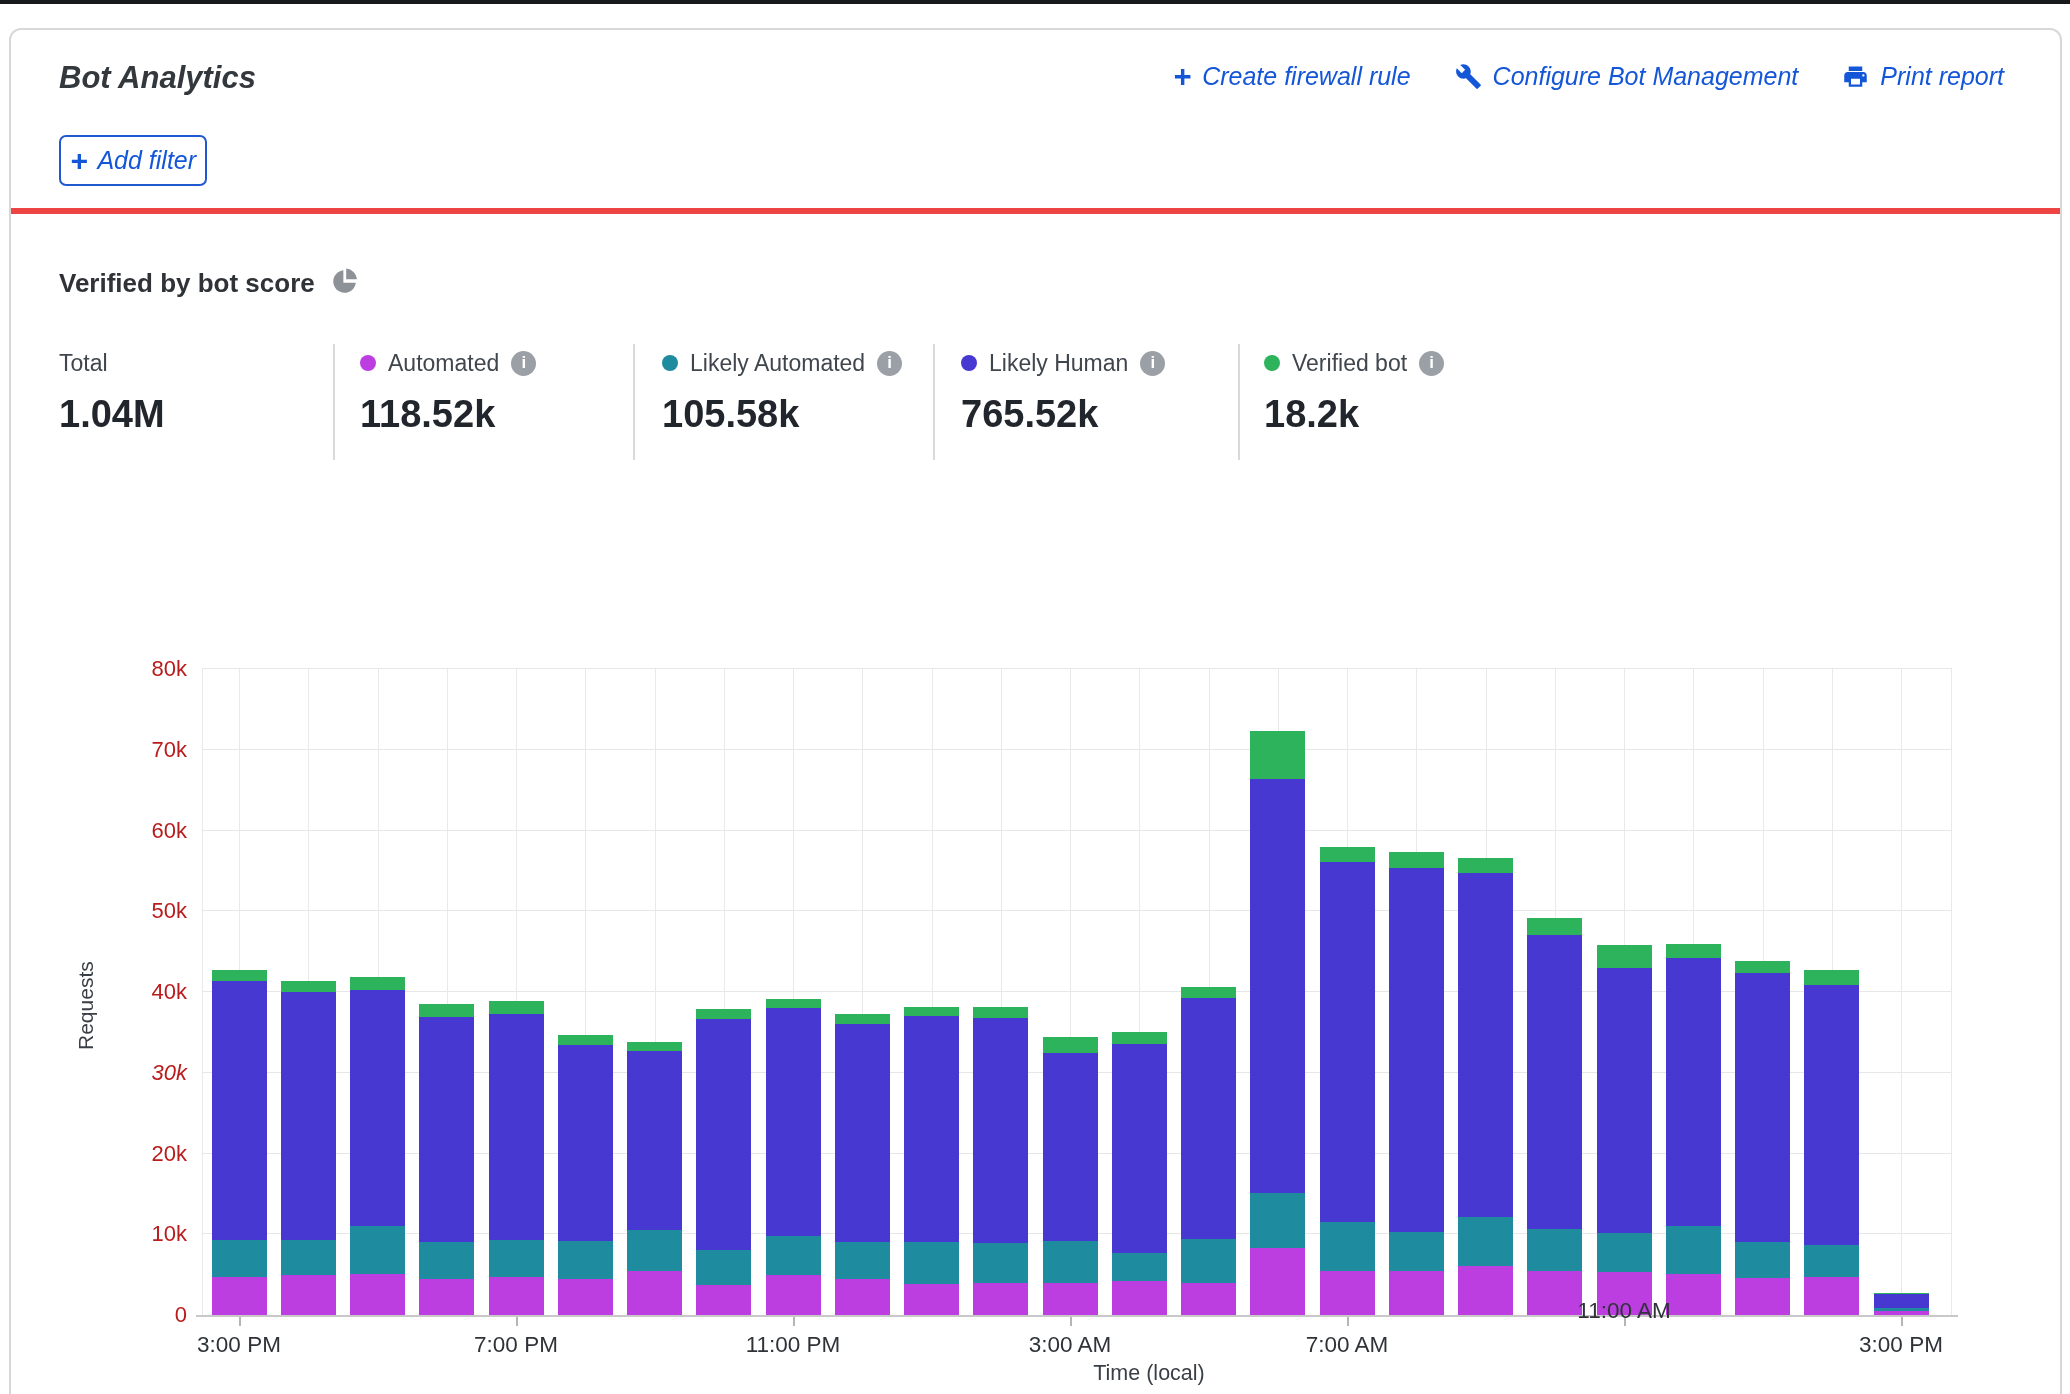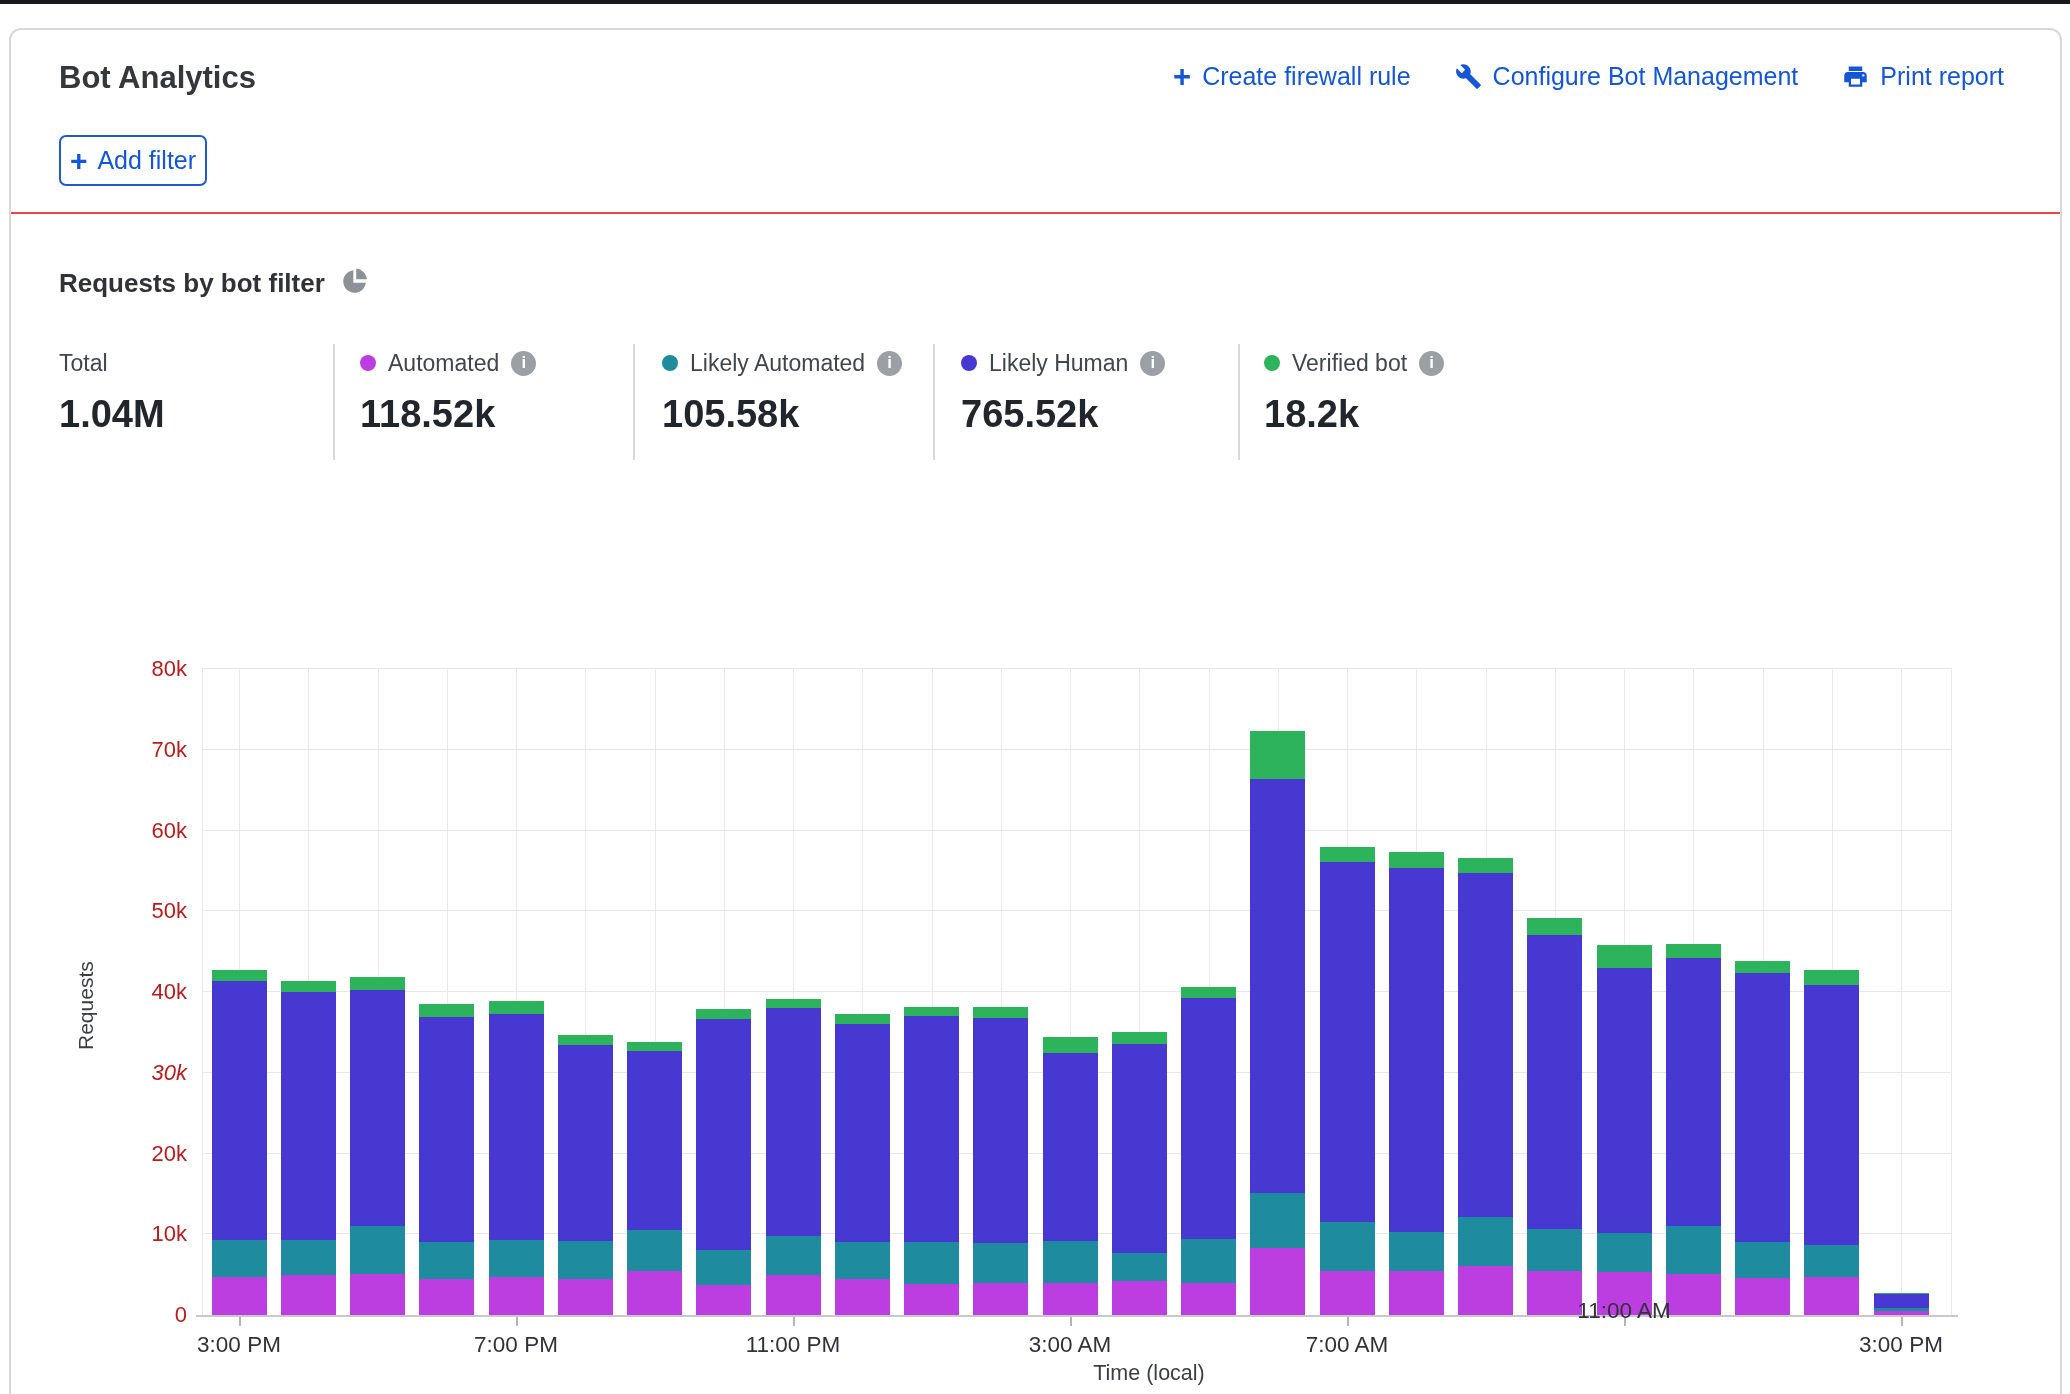--- a/index.html
+++ b/index.html
@@ -1,21 +1,21 @@
 <!DOCTYPE html>
 <html><head>
 <meta charset="utf-8">
 <style>
   * { margin:0; padding:0; box-sizing:border-box; }
   html,body { width:2070px; height:1394px; background:#ffffff; overflow:hidden;
               font-family:"Liberation Sans", sans-serif; }
   .topbar { position:absolute; left:0; top:0; width:2070px; height:4px; background:#17191d; }
   .card { position:absolute; left:9px; top:28px; width:2053px; height:1420px;
           background:#fff; border:2px solid #d8d8d8; border-radius:12px; }
-  .header { position:absolute; left:0; top:0; width:100%; height:184px; border-bottom:2px solid #ef4444; }
+  .header { position:absolute; left:0; top:0; width:100%; height:184px; border-bottom:6px solid #ef4444;font-style:italic; }
   .page-title { position:absolute; left:48px; top:30px; font-size:31px; font-weight:bold; color:#33383d; }
   .actions { position:absolute; right:56px; top:32px; display:flex; align-items:center; gap:44px; }
   .action-link { display:flex; align-items:center; gap:11px; color:#1456d8; font-size:25px; cursor:pointer; }
   .action-link svg { display:block; }
   .plus-glyph { font-size:31px; font-weight:bold; line-height:25px; }
   .add-filter { position:absolute; left:48px; top:105px; width:148px; height:51px;
                 border:2px solid #2058d0; border-radius:7px; background:#fff; color:#1456d8;
                 font-size:25px; display:flex; align-items:center; justify-content:center; gap:10px; cursor:pointer; }
   .add-filter .plus-glyph { font-size:30px; }
   .select { position:absolute; right:543px; top:102px; width:234px; height:52px; border:2px solid #999;
@@ -82,21 +82,21 @@
     </div>
 
     <div class="add-filter">
       <span class="plus-glyph">+</span>
       <span>Add filter</span>
     </div>
 
   </div>
 
   <div class="section-title-row">
-    <span class="section-title">Requests by bot filter</span>
+    <span class="section-title">Verified by bot score</span>
     <span>
       <svg width="27" height="27" viewBox="0 0 24 24">
           <path fill="#8d9298" d="M11 2C6 2.5 2 6.8 2 12c0 5.5 4.5 10 10 10 5.2 0 9.5-4 10-9H11V2z"></path>
           <path fill="#8d9298" d="M13.5.5V10h9.5C22.5 5 18.5 1 13.5.5z"></path>
         </svg>
     </span>
   </div>
 
   <div class="stats">
     <div class="stat" style="left:48px;">

